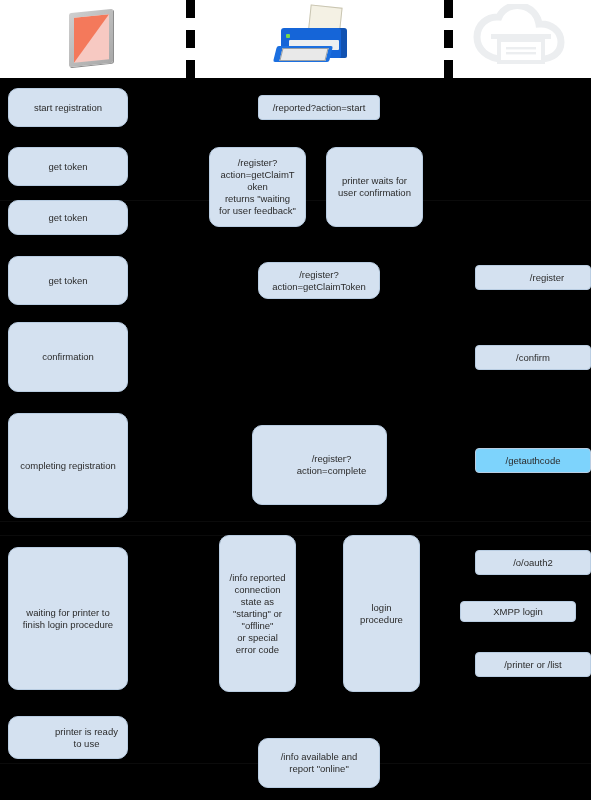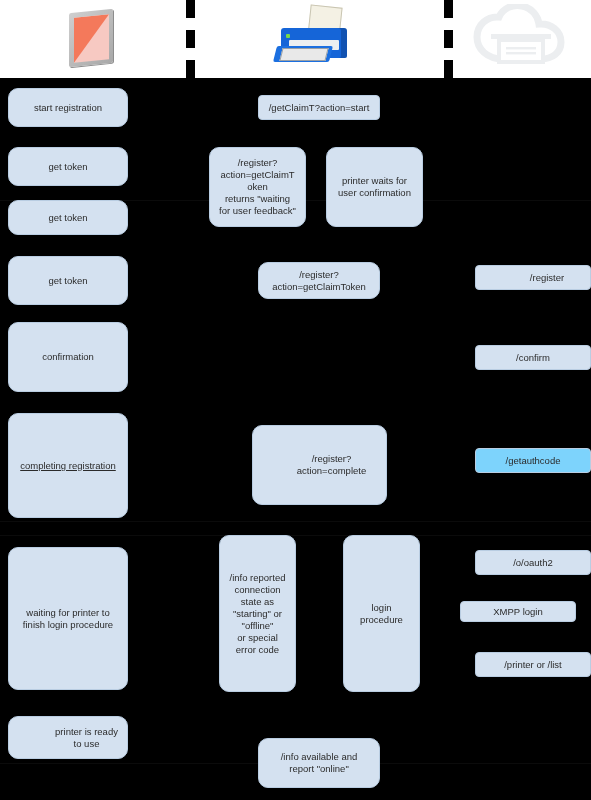--- a/index.html
+++ b/index.html
@@ -193,37 +193,37 @@
   <div class="lane-divider on-white" style="left:186px;"></div>
   <div class="lane-divider on-white" style="left:444px;"></div>
 
   <div class="row-divider" style="top:200px;"></div>
   <div class="row-divider" style="top:521px;"></div>
   <div class="row-divider" style="top:535px;"></div>
   <div class="row-divider" style="top:763px;"></div>
 
   <div id="nodes-layer">
       <div class="node" style="left: 8px; top: 88px; width: 120px; height: 39px; border-radius: 10px; background: rgb(212, 225, 240); border-color: rgb(185, 205, 226);"><span>start registration</span></div>
-      <div class="node flat" style="left: 258px; top: 95px; width: 122px; height: 25px; border-radius: 4px; background: rgb(212, 225, 240); border-color: rgb(185, 205, 226);"><span>/getClaimT?action=start</span></div>
+      <div class="node flat" style="left: 258px; top: 95px; width: 122px; height: 25px; border-radius: 4px; background: rgb(212, 225, 240); border-color: rgb(185, 205, 226);"><span>/reported?action=start</span></div>
       <div class="node" style="left: 8px; top: 147px; width: 120px; height: 39px; border-radius: 10px; background: rgb(212, 225, 240); border-color: rgb(185, 205, 226);"><span>get token</span></div>
       <div class="node" style="left: 209px; top: 147px; width: 97px; height: 80px; border-radius: 10px; background: rgb(212, 225, 240); border-color: rgb(185, 205, 226);"><span>/register?
 action=getClaimT
 oken
 returns "waiting
 for user feedback"</span></div>
       <div class="node" style="left: 326px; top: 147px; width: 97px; height: 80px; border-radius: 10px; background: rgb(212, 225, 240); border-color: rgb(185, 205, 226);"><span>printer waits for
 user confirmation</span></div>
       <div class="node" style="left: 8px; top: 200px; width: 120px; height: 35px; border-radius: 10px; background: rgb(212, 225, 240); border-color: rgb(185, 205, 226);"><span>get token</span></div>
       <div class="node" style="left: 8px; top: 256px; width: 120px; height: 49px; border-radius: 10px; background: rgb(212, 225, 240); border-color: rgb(185, 205, 226);"><span>get token</span></div>
       <div class="node" style="left: 258px; top: 262px; width: 122px; height: 37px; border-radius: 10px; background: rgb(212, 225, 240); border-color: rgb(185, 205, 226);"><span>/register?
 action=getClaimToken</span></div>
       <div class="node flat" style="left: 475px; top: 265px; width: 116px; height: 25px; border-radius: 4px; background: rgb(212, 225, 240); border-color: rgb(185, 205, 226); padding-left: 32px;"><span>/register</span></div>
       <div class="node" style="left: 8px; top: 322px; width: 120px; height: 70px; border-radius: 10px; background: rgb(212, 225, 240); border-color: rgb(185, 205, 226);"><span>confirmation</span></div>
       <div class="node flat" style="left: 475px; top: 345px; width: 116px; height: 25px; border-radius: 4px; background: rgb(212, 225, 240); border-color: rgb(185, 205, 226);"><span>/confirm</span></div>
-      <div class="node" style="left: 8px; top: 413px; width: 120px; height: 105px; border-radius: 10px; background: rgb(212, 225, 240); border-color: rgb(185, 205, 226); text-decoration: underline;"><span>completing registration</span></div>
+      <div class="node" style="left: 8px; top: 413px; width: 120px; height: 105px; border-radius: 10px; background: rgb(212, 225, 240); border-color: rgb(185, 205, 226);"><span>completing registration</span></div>
       <div class="node" style="left: 252px; top: 425px; width: 135px; height: 80px; border-radius: 10px; background: rgb(212, 225, 240); border-color: rgb(185, 205, 226); padding-left: 28px;"><span>/register?action=complete</span></div>
       <div class="node flat" style="left: 475px; top: 448px; width: 116px; height: 25px; border-radius: 4px; background: #7dd3fc; border-color: rgb(185, 205, 226);"><span>/getauthcode</span></div>
       <div class="node" style="left: 8px; top: 547px; width: 120px; height: 143px; border-radius: 10px; background: rgb(212, 225, 240); border-color: rgb(185, 205, 226);"><span>waiting for printer to
 finish login procedure</span></div>
       <div class="node" style="left: 219px; top: 535px; width: 77px; height: 157px; border-radius: 10px; background: rgb(212, 225, 240); border-color: rgb(185, 205, 226);"><span>/info reported
 connection
 state as
 "starting" or
 "offline"
 or special

